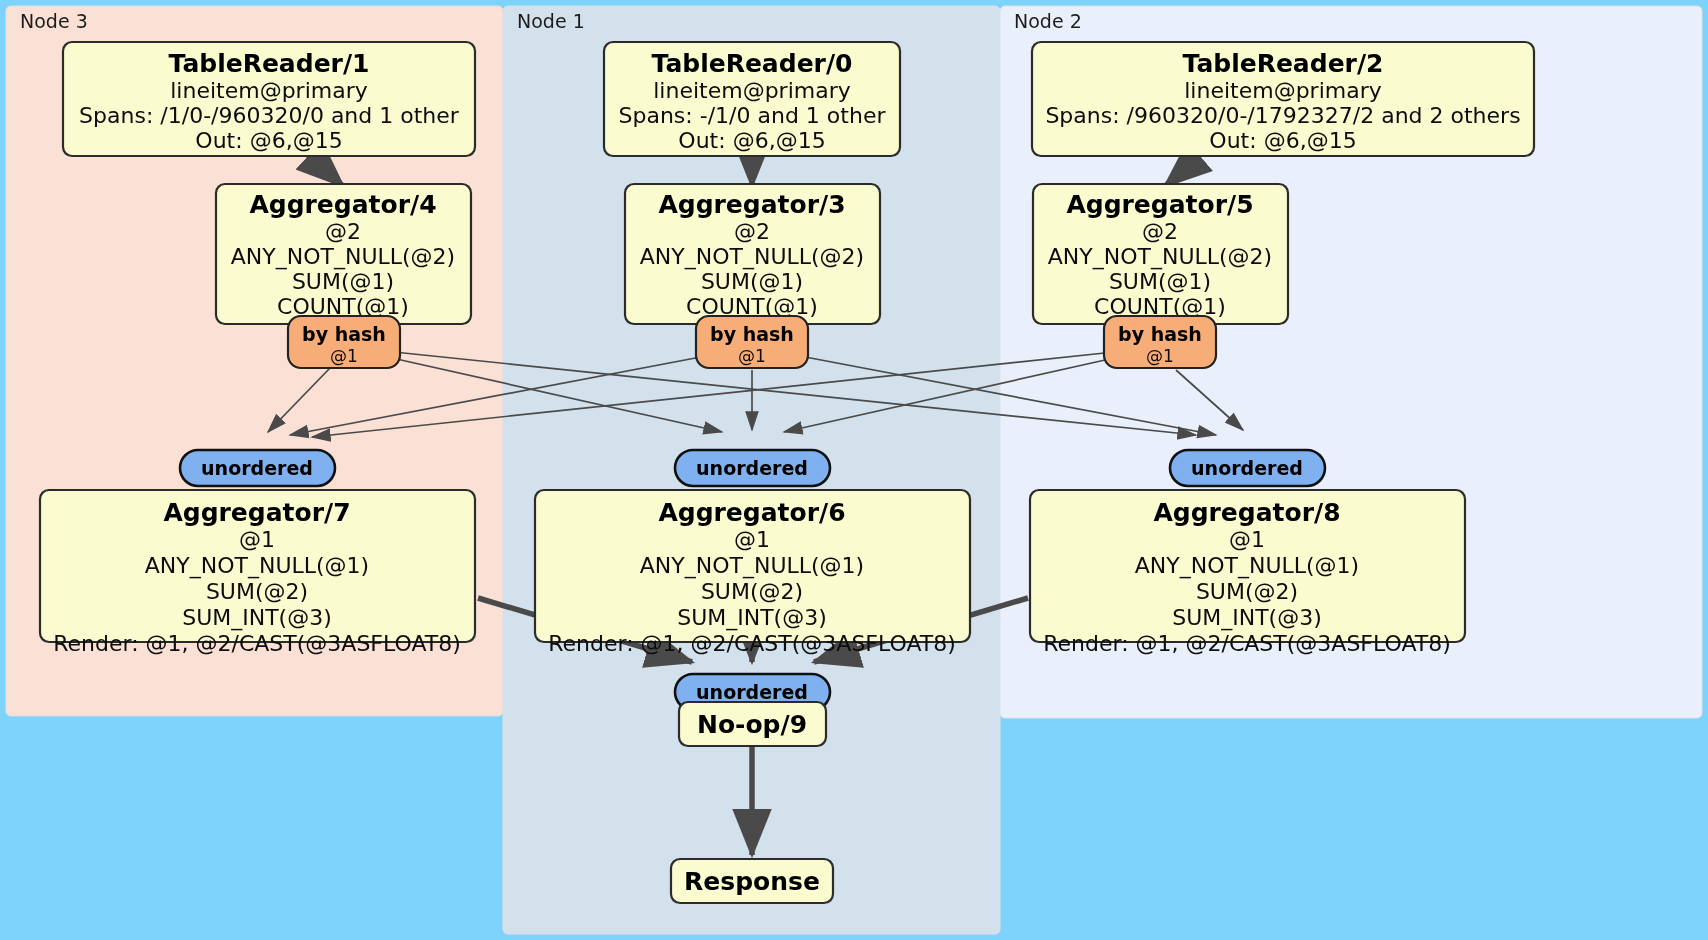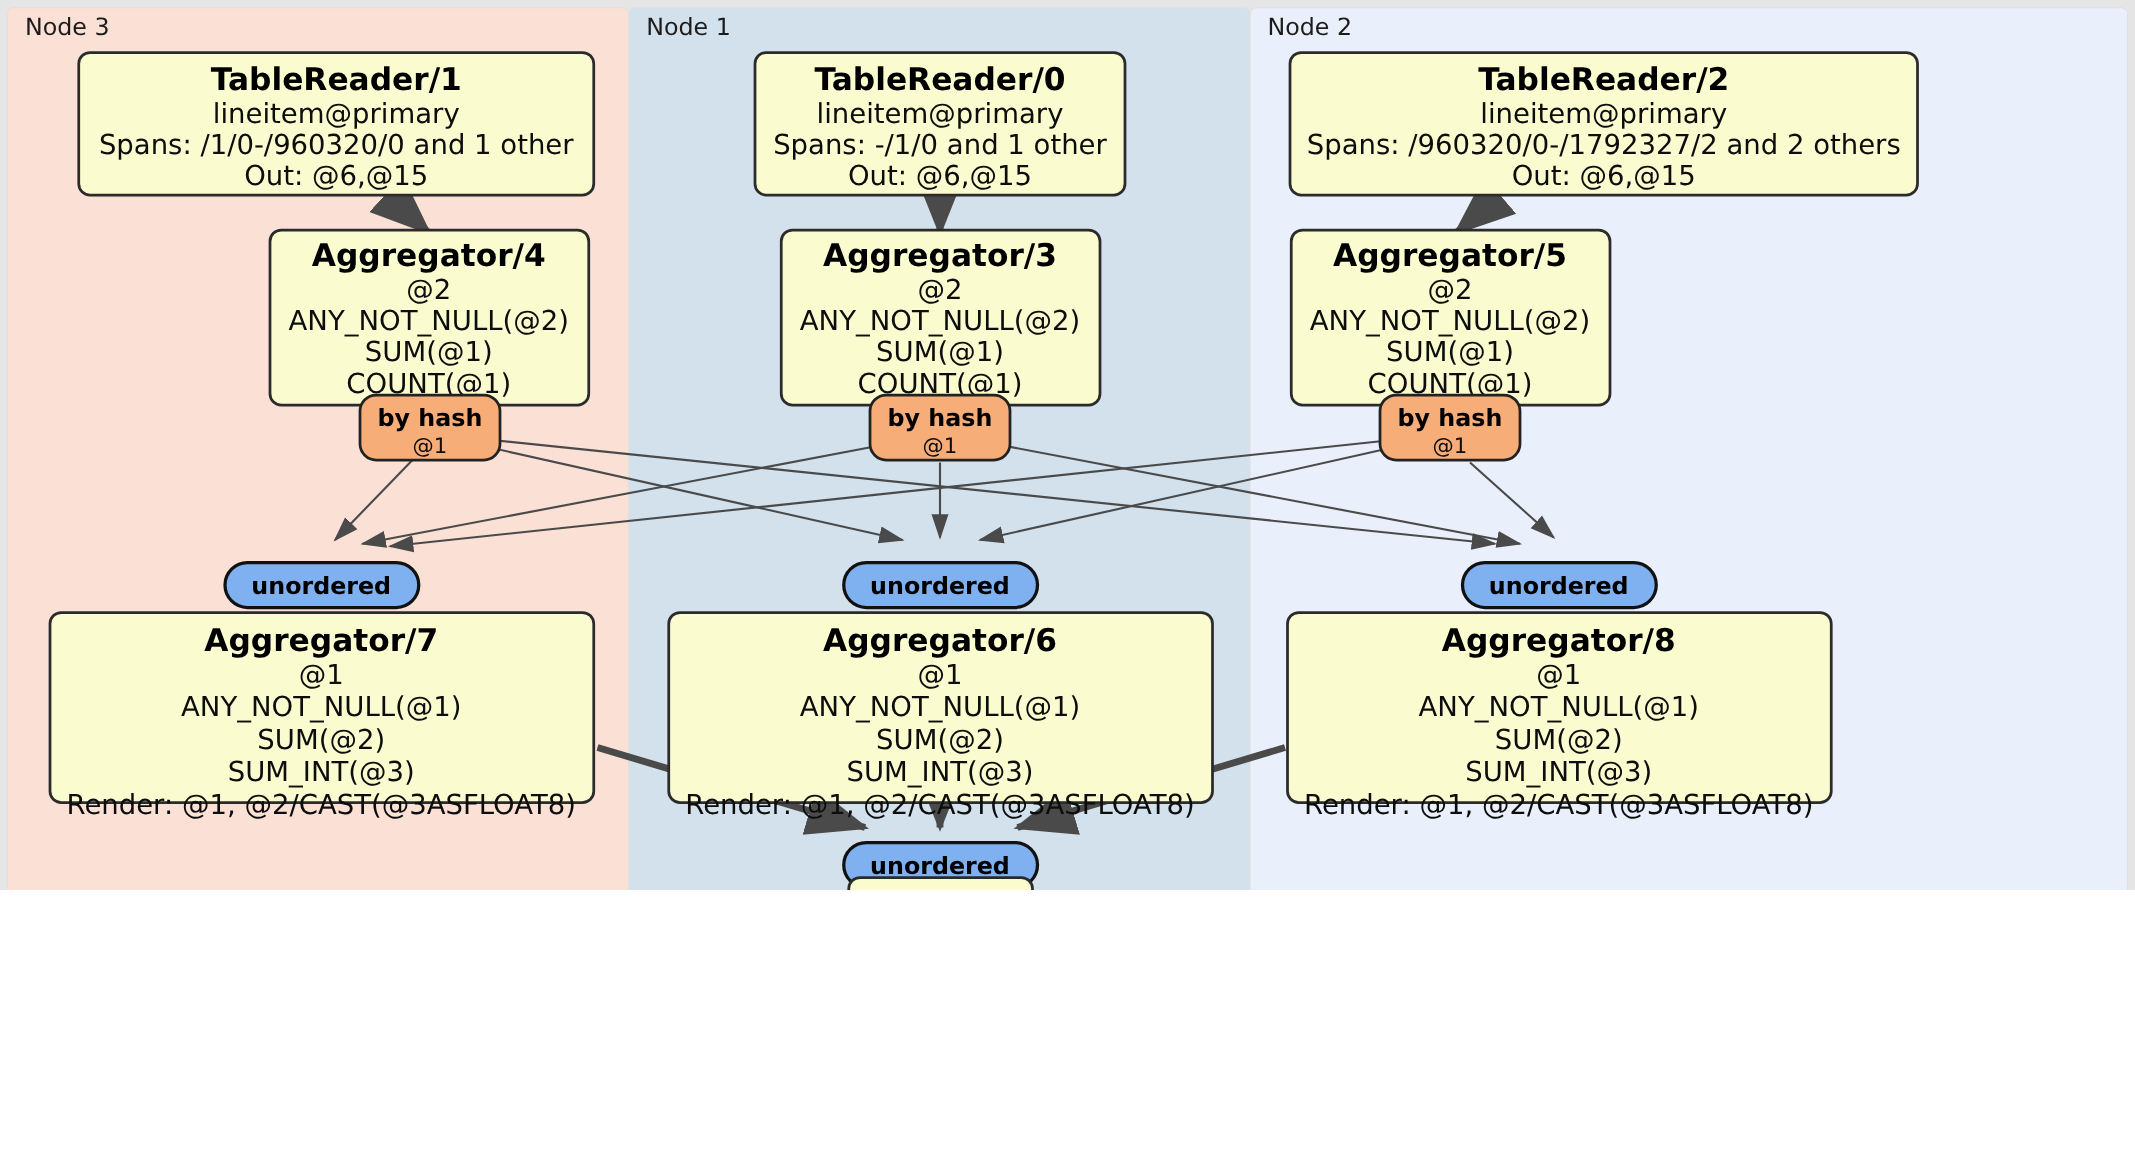--- a/index.html
+++ b/index.html
@@ -3,22 +3,22 @@
 <meta charset="utf-8">
 <style>
   html, body {
     margin: 0;
     padding: 0;
     background: #ffffff;
   }
   #stage {
     position: relative;
     width: 1708px;
-    height: 712px;
-    background: #e5e5e5;
+    height: 940px;
+    background: #7dd3fc;
     font-family: "DejaVu Sans", "Liberation Sans", sans-serif;
     overflow: hidden;
   }
   svg#diagram {
     position: absolute;
     left: 0;
     top: 0;
     width: 1708px;
     height: 940px;
   }

